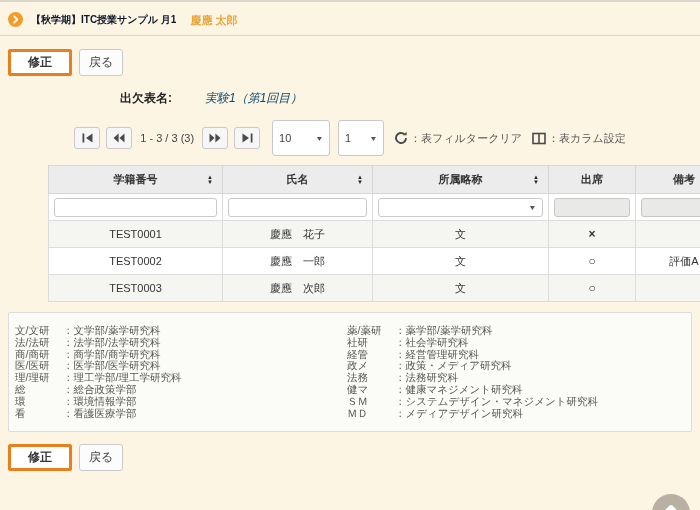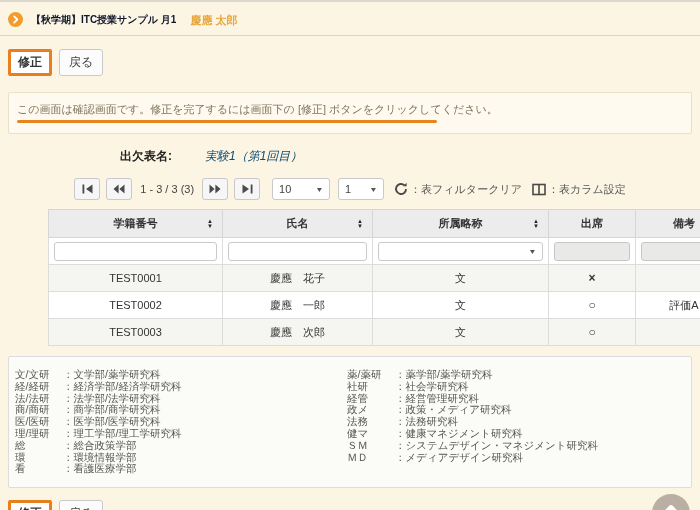--- a/index.html
+++ b/index.html
@@ -21,42 +21,42 @@
   .page-title { font-size: 10px; font-weight: bold; color: #0f172a; margin-left: 8px; }
   .user-name { font-size: 11px; font-weight: bold; color: #e9a63a; margin-left: 14px; padding-top: 2px; }
   .divider { margin: 7px -8px 0; border-bottom: 1px solid #dcd6c6; }
 
   
   .actions { margin-top: 13px; display: flex; align-items: center; }
   .btn { font-size: 12px; color: #444; background: #fcfcfc; border: 1px solid #c9c9c9;
     border-radius: 3px; padding: 4px 9px; cursor: pointer;
     font-family: "Liberation Sans", "DejaVu Sans", sans-serif; }
   .btn-modify { background: #fff; color: #333; font-weight: bold;
-    border: 3px solid #e87e1d; border-radius: 2px; padding: 2px 7px; }
+    border: 3px solid #e87e1d; border-radius: 2px; padding: 2px 17px; }
   .btn + .btn { margin-left: 7px; }
 
   
   .notice { margin-top: 16px; background: #fefaf0; border: 1px solid #e8e0c9;
     border-radius: 2px; padding: 9px 8px 10px; }
   .notice-text { font-size: 11px; color: #7f745a; }
   .notice-underline { height: 3px; width: 420px; background: #e8831f; border-radius: 2px; margin-top: 3px; }
 
   
   .sheet { margin-top: 14px; padding-left: 112px; display: flex; font-size: 12px; }
   .sheet-label { font-weight: bold; color: #222; }
   .sheet-value { margin-left: 33px; color: #0c4a6e; font-style: italic; }
 
   
   .pager { margin-top: 13px; display: flex; justify-content: center; align-items: center; font-size: 11px; color: #444; }
   .pager-btn { width: 26px; height: 22px; background: #f6f6f6; border: 1px solid #c9c9c9;
     border-radius: 3px; display: flex; align-items: center; justify-content: center; cursor: pointer; }
   .pager-btn + .pager-btn { margin-left: 6px; }
   .pager-btn svg { display: block; }
   .range { margin: 0 8px; white-space: nowrap; }
-  .fake-select { height: 22px; background: #fff; border: 1px solid #c9c9c9; border-radius: 3px;
+  .fake-select { height: 36px; background: #fff; border: 1px solid #c9c9c9; border-radius: 3px;
     display: flex; align-items: center; justify-content: space-between; padding: 0 6px; cursor: pointer; }
   .w58 { width: 58px; margin-left: 12px; }
   .w46 { width: 46px; margin-left: 8px; }
   .caret { font-size: 7px; color: #555; transform: scaleX(1.2); }
   .tool { display: flex; align-items: center; margin-left: 10px; }
   .tool-label { font-size: 11px; color: #555; margin-left: 2px; }
 
   
   .grid-wrap { margin-top: 9px; }
   table { width: 684px; border-collapse: collapse; table-layout: fixed; background: #fff; margin-left: 40px; }
@@ -107,24 +107,20 @@
     <span class="page-title">【秋学期】ITC授業サンプル 月1</span>
     <span class="user-name">慶應  太郎</span>
   </div>
   <div class="divider"></div>
 
   <div class="actions">
     <button class="btn btn-modify">修正</button>
     <button class="btn">戻る</button>
   </div>
 
-  <div class="notice">
-    <div class="notice-text">この画面は確認画面です。修正を完了するには画面下の [修正] ボタンをクリックしてください。</div>
-    <div class="notice-underline"></div>
-  </div>
 
   <div class="sheet">
     <span class="sheet-label">出欠表名:</span>
     <span class="sheet-value">実験1（第1回目）</span>
   </div>
 
   <div class="pager">
     <button class="pager-btn" aria-label="first">
       <svg width="11" height="10" viewBox="0 0 11 10" fill="#4a4a4a">
           <rect x="0.5" y="0.5" width="1.8" height="9"></rect>
@@ -241,24 +237,20 @@
     </table>
   </div>
 
   <div class="legend">
     <div class="legend-col-left">
         <div class="legend-line">
           <span class="legend-abbr">文/文研</span>
           <span class="legend-desc">：文学部/薬学研究科</span>
         </div>
         <div class="legend-line">
-          <span class="legend-abbr">経/経研</span>
-          <span class="legend-desc">：経済学部/経済学研究科</span>
-        </div>
-        <div class="legend-line">
           <span class="legend-abbr">法/法研</span>
           <span class="legend-desc">：法学部/法学研究科</span>
         </div>
         <div class="legend-line">
           <span class="legend-abbr">商/商研</span>
           <span class="legend-desc">：商学部/商学研究科</span>
         </div>
         <div class="legend-line">
           <span class="legend-abbr">医/医研</span>
           <span class="legend-desc">：医学部/医学研究科</span>

